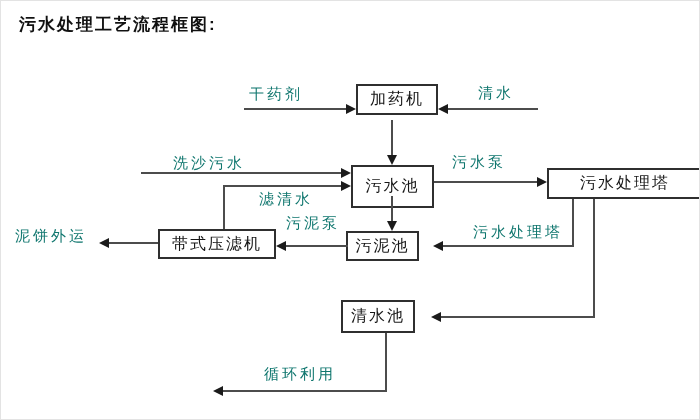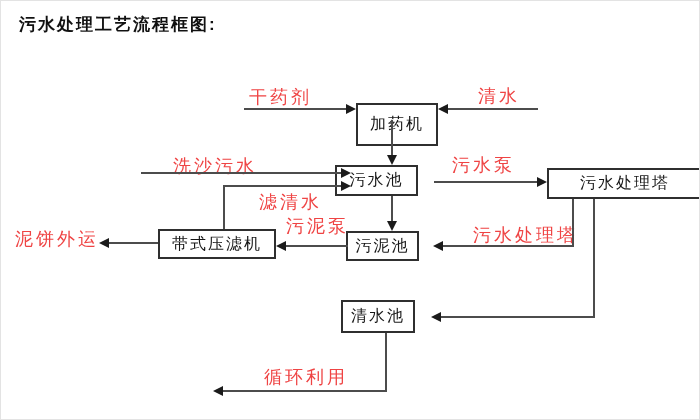--- a/index.html
+++ b/index.html
@@ -11,38 +11,38 @@
   .title{
     position:absolute;left:18px;top:12px;margin:0;
     font-size:17px;font-weight:bold;letter-spacing:2px;color:#111;
   }
   .node{
     position:absolute;box-sizing:border-box;background:#fff;
     border:2px solid #2f2f2f;display:flex;align-items:center;justify-content:center;
     font-size:16px;letter-spacing:2px;white-space:nowrap;color:#161616;
   }
   .flabel{
-    position:absolute;font-size:18px;letter-spacing:3px;white-space:nowrap;color:#ef4444;
+    position:absolute;font-size:15px;letter-spacing:3px;white-space:nowrap;color:#0f766e;
   }
   .hline{position:absolute;height:2px;background:#4c4c4c;}
   .vline{position:absolute;width:2px;background:#4c4c4c;}
   .arrow{position:absolute;width:0;height:0;}
   .arrow.right{border-top:5px solid transparent;border-bottom:5px solid transparent;border-left:10px solid #1b1b1b;}
   .arrow.left{border-top:5px solid transparent;border-bottom:5px solid transparent;border-right:10px solid #1b1b1b;}
   .arrow.down{border-left:5px solid transparent;border-right:5px solid transparent;border-top:10px solid #1b1b1b;}
 </style>
 </head>
 <body>
 
 <div class="canvas">
 
   <h1 class="title">污水处理工艺流程框图:</h1>
 
-  <div class="node" style="left:355px;top:102px;width:82px;height:43px">加药机</div>
-  <div class="node" style="left:334px;top:164px;width:83px;height:31px">污水池</div>
+  <div class="node" style="left:355px;top:83px;width:82px;height:31px">加药机</div>
+  <div class="node" style="left:350px;top:164px;width:83px;height:43px">污水池</div>
   <div class="node" style="left:546px;top:167px;width:156px;height:31px">污水处理塔</div>
   <div class="node" style="left:345px;top:230px;width:73px;height:30px">污泥池</div>
   <div class="node" style="left:157px;top:228px;width:118px;height:30px">带式压滤机</div>
   <div class="node" style="left:340px;top:299px;width:74px;height:33px">清水池</div>
 
   <div class="flabel" style="left:248px;top:84px">干药剂</div>
   <div class="flabel" style="left:477px;top:83px">清水</div>
   <div class="flabel" style="left:172px;top:153px">洗沙污水</div>
   <div class="flabel" style="left:451px;top:152px">污水泵</div>
   <div class="flabel" style="left:258px;top:189px">滤清水</div>

